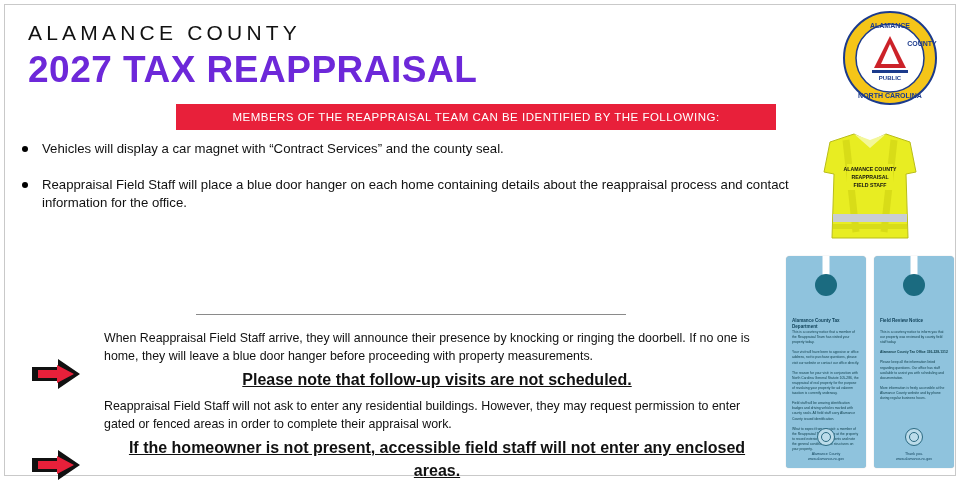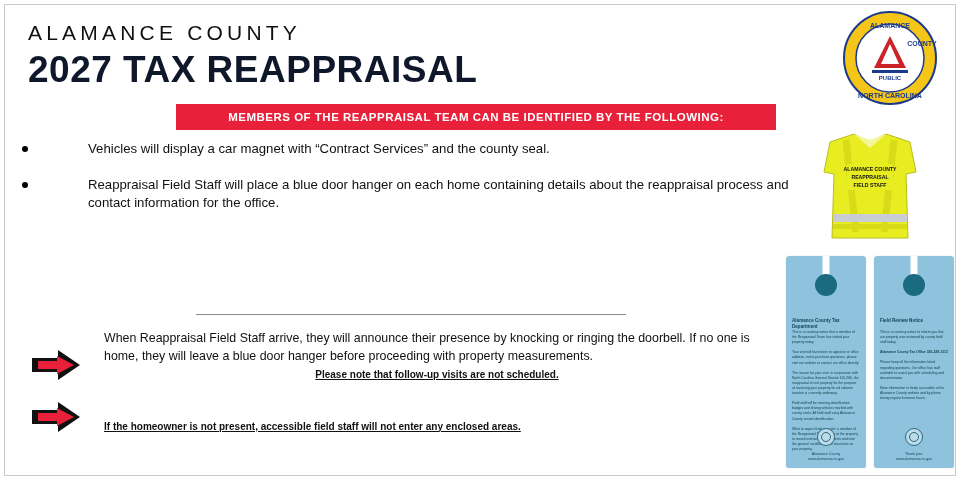--- a/index.html
+++ b/index.html
@@ -44,21 +44,21 @@
     font-size: 21px;
     letter-spacing: 4.2px;
     font-weight: 400;
     color: #111;
     line-height: 1.2;
   }
   .title {
     font-size: 37px;
     font-weight: 700;
     letter-spacing: 0.5px;
-    color: #0f172a;
+    color: #6d28d9;
     line-height: 1.15;
     margin-top: 4px;
   }
 
   
   .seal {
     position: absolute;
     right: 22px;
     top: 10px;
     width: 96px;
@@ -69,40 +69,39 @@
   
   .banner {
     position: absolute;
     left: 176px;
     top: 104px;
     width: 600px;
     height: 26px;
     background: #e8203a;
     color: #ffffff;
     font-size: 11.5px;
-    font-weight: 700;
+    font-weight: 400;
     letter-spacing: 0.5px;
     display: flex;
     align-items: center;
     justify-content: center;
     text-align: left;
   }
 
   
   .bullets {
     position: absolute;
     left: 22px;
     top: 140px;
     width: 770px;
   }
   .bullet {
     display: flex;
     align-items: flex-start;
     margin-bottom: 18px;
-    gap: 46px;
   }
   .bullet .dot {
     flex: 0 0 auto;
     width: 6px;
     height: 6px;
     border-radius: 50%;
     background: #000;
     margin: 6px 14px 0 0;
   }
   .bullet .txt {
@@ -144,21 +143,21 @@
     line-height: 1.45;
     color: #111;
     padding-top: 2px;
   }
   .note-emph {
     display: block;
     text-align: center;
     font-weight: 700;
     text-decoration: underline;
     margin-top: 2px;
-    font-size: 10px;
+    font-size: 16px;
   }
 
   
   .vest-photo {
     position: absolute;
     left: 800px;
     top: 128px;
     width: 140px;
     height: 122px;
     background: #ffffff;
@@ -310,20 +309,21 @@
   </div>
 
   <div class="note note-2">
     <span class="arrow">
       <svg width="52" height="34" viewBox="0 0 52 34" aria-hidden="true">
         <path d="M2 10 L28 10 L28 2 L50 17 L28 32 L28 24 L2 24 Z" fill="#111111"></path>
         <path d="M8 13 L27 13 L27 8 L44 17 L27 26 L27 21 L8 21 Z" fill="#e8203a"></path>
       </svg>
     </span>
     <span class="note-body">
+      <span>Reappraisal Field Staff will not ask to enter any residential buildings. However, they may request permission to enter gated or fenced areas in order to complete their appraisal work.</span>
       <span class="note-emph">If the homeowner is not present, accessible field staff will not enter any enclosed areas.</span>
     </span>
   </div>
 
   <div class="vest-photo">
     <svg width="140" height="122" viewBox="0 0 140 122" aria-hidden="true">
       <rect x="0" y="0" width="140" height="122" fill="#ffffff"></rect>
 
       <path d="M30 14 L54 6 L70 14 L86 6 L110 14 L116 44 L106 46 L108 110 L32 110 L34 46 L24 44 Z" fill="#e8ed22" stroke="#b9bd1a" stroke-width="1"></path>
 

